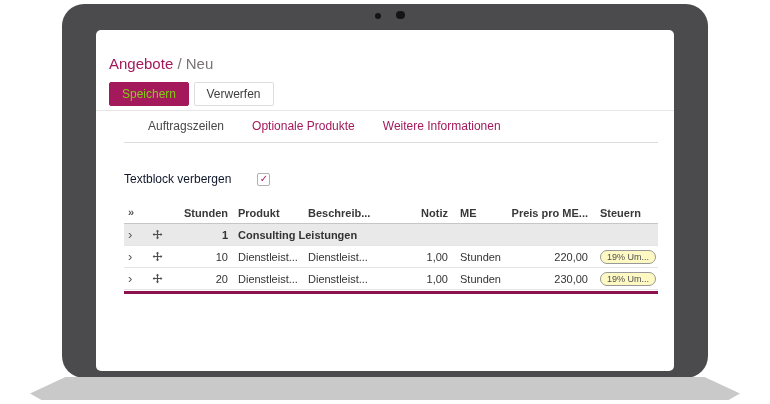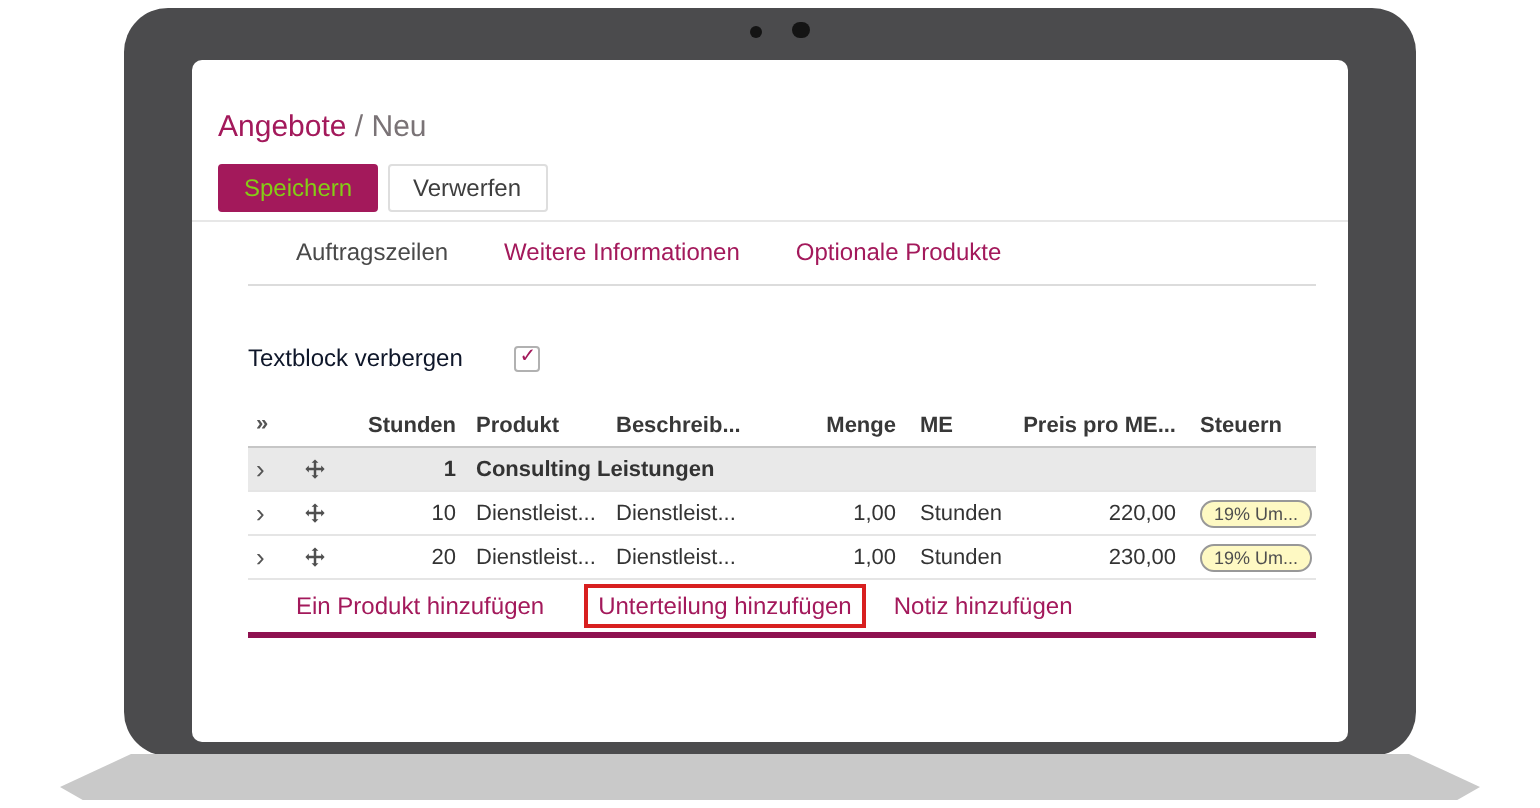--- a/index.html
+++ b/index.html
@@ -84,40 +84,40 @@
       <span class="crumb-current">Neu</span>
     </div>
 
     <div class="action-bar">
       <span class="btn btn-save">Speichern</span>
       <span class="btn btn-discard">Verwerfen</span>
     </div>
 
     <div class="tabs">
       <span class="tab active">Auftragszeilen</span>
+      <span class="tab">Optionale Produkte</span>
       <span class="tab">Weitere Informationen</span>
-      <span class="tab">Optionale Produkte</span>
     </div>
 
     <div class="field-row">
       <span class="field-label">Textblock verbergen</span>
       <span class="checkbox">
         <span class="check">✓</span>
       </span>
     </div>
 
     <div class="order-table">
 
       <div class="t-row t-head">
         <span class="chev" style="font-size:11px;cursor:default;">»</span>
         <span></span>
         <span class="cell-r">Stunden</span>
         <span class="cell-l">Produkt</span>
         <span class="cell-l">Beschreib...</span>
-        <span class="cell-r">Menge</span>
+        <span class="cell-r">Notiz</span>
         <span class="cell-me">ME</span>
         <span class="cell-r">Preis pro ME...</span>
         <span class="cell-tax">Steuern</span>
       </div>
 
       <div class="t-row section-row">
         <span class="chev">›</span>
         <span class="drag">
           <svg viewBox="0 0 16 16">
               <path d="M8 1 L10.5 3.5 H8.9 V7.1 H12.5 V5.5 L15 8 L12.5 10.5 V8.9 H8.9 V12.5 H10.5 L8 15 L5.5 12.5 H7.1 V8.9 H3.5 V10.5 L1 8 L3.5 5.5 V7.1 H7.1 V3.5 H5.5 Z"></path>
@@ -152,25 +152,18 @@
         </span>
         <span class="cell-r">20</span>
         <span class="cell-l">Dienstleist...</span>
         <span class="cell-l">Dienstleist...</span>
         <span class="cell-r">1,00</span>
         <span class="cell-me">Stunden</span>
         <span class="cell-r">230,00</span>
         <span class="cell-tax"><span class="tax-pill">19% Um...</span></span>
       </div>
 
-      <div class="footer-links">
-        <span class="flink">Ein Produkt hinzufügen</span>
-        <span class="flink-box">
-          <span class="flink">Unterteilung hinzufügen</span>
-        </span>
-        <span class="flink">Notiz hinzufügen</span>
-      </div>
 
       <div class="thick-line"></div>
     </div>
 
   </div>
 </div>
 
 </body></html>

